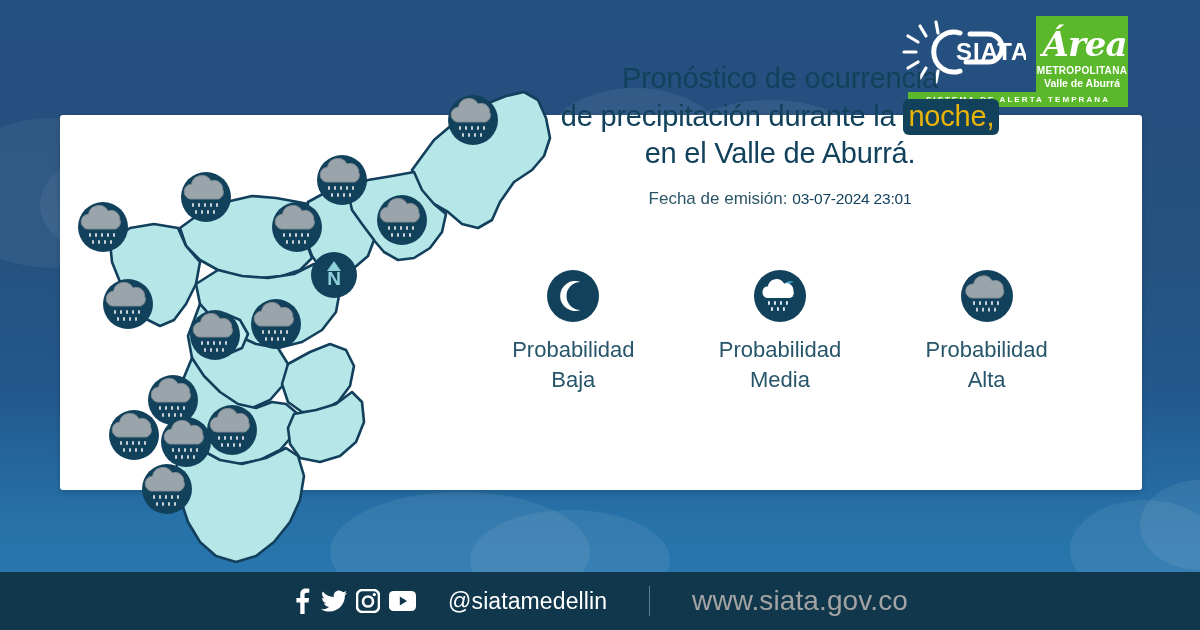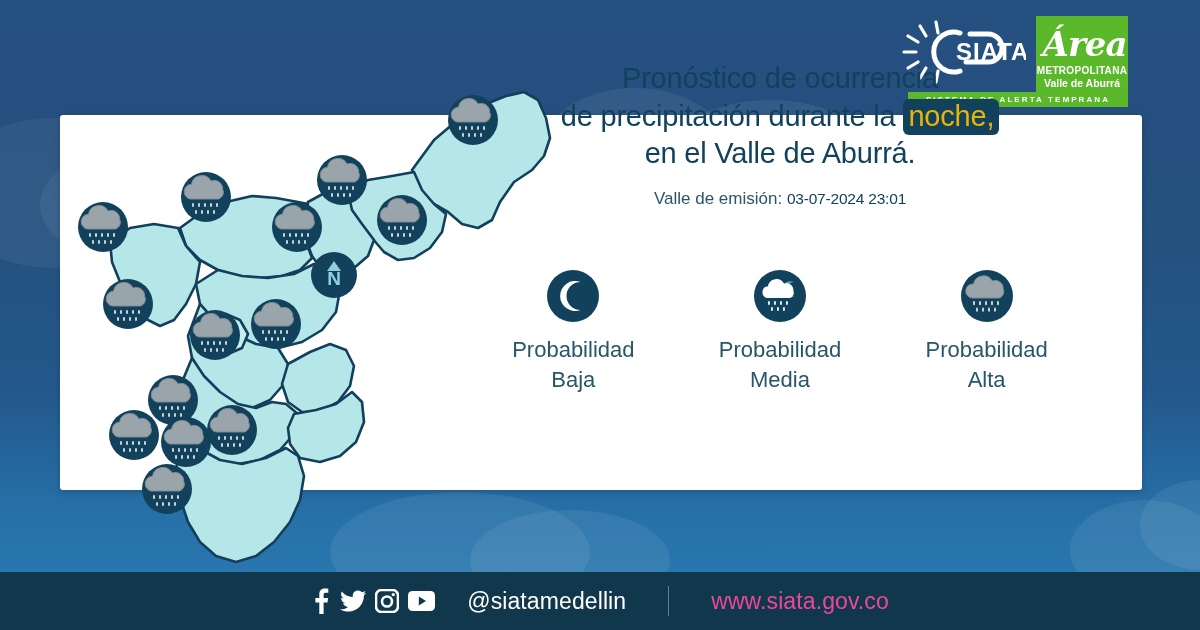--- a/index.html
+++ b/index.html
@@ -57,21 +57,21 @@
   .leg-lab{margin-top:13px;color:#27566b;font-size:22px;line-height:1.35;text-align:center;}
   
   .footer{
     position:absolute;left:0;bottom:0;width:1200px;height:58px;background:#10374c;
     display:flex;align-items:center;justify-content:center;gap:16px;
   }
   .social{display:flex;align-items:center;gap:9px;}
   .social svg{display:block;}
   .handle{color:#fff;font-size:23px;margin-left:16px;letter-spacing:.1px;}
   .divider{width:1px;height:30px;background:#5d7f90;margin:0 26px;}
-  .url{color:#ec4899;font-size:23px;letter-spacing:.1px;}
+  .url{color:#a3a3a3;font-size:28px;letter-spacing:.1px;}
 </style>
 </head>
 <body>
 
 <div class="stage">
 
   <div class="bgcloud dk" style="left:-60px;top:118px;width:230px;height:150px;"></div>
   <div class="bgcloud dk" style="left:40px;top:150px;width:170px;height:110px;"></div>
   <div class="bgcloud" style="left:540px;top:88px;width:190px;height:130px;"></div>
   <div class="bgcloud" style="left:660px;top:100px;width:220px;height:130px;"></div>
@@ -196,21 +196,21 @@
   <div class="rightcol">
     <div class="title">
       <div>Pronóstico de ocurrencia</div>
       <div>
         <span>de precipitación durante la</span>
         <span class="hl">noche,</span>
       </div>
       <div>en el Valle de Aburrá.</div>
     </div>
     <div class="fecha">
-      <span>Valle de emisión:</span>
+      <span>Fecha de emisión:</span>
       <span class="fval">03-07-2024 23:01</span>
     </div>
   </div>
 
   <div class="legend">
 
     <div class="leg-item">
       <svg class="leg-ico" viewBox="0 0 52 52" aria-hidden="true">
         <circle cx="26" cy="26" r="26" fill="#12415c"></circle>
         <path d="M33.5 12 a15 15 0 1 0 0 28 a12.5 12.5 0 0 1 0 -28 Z" fill="#ffffff"></path>

